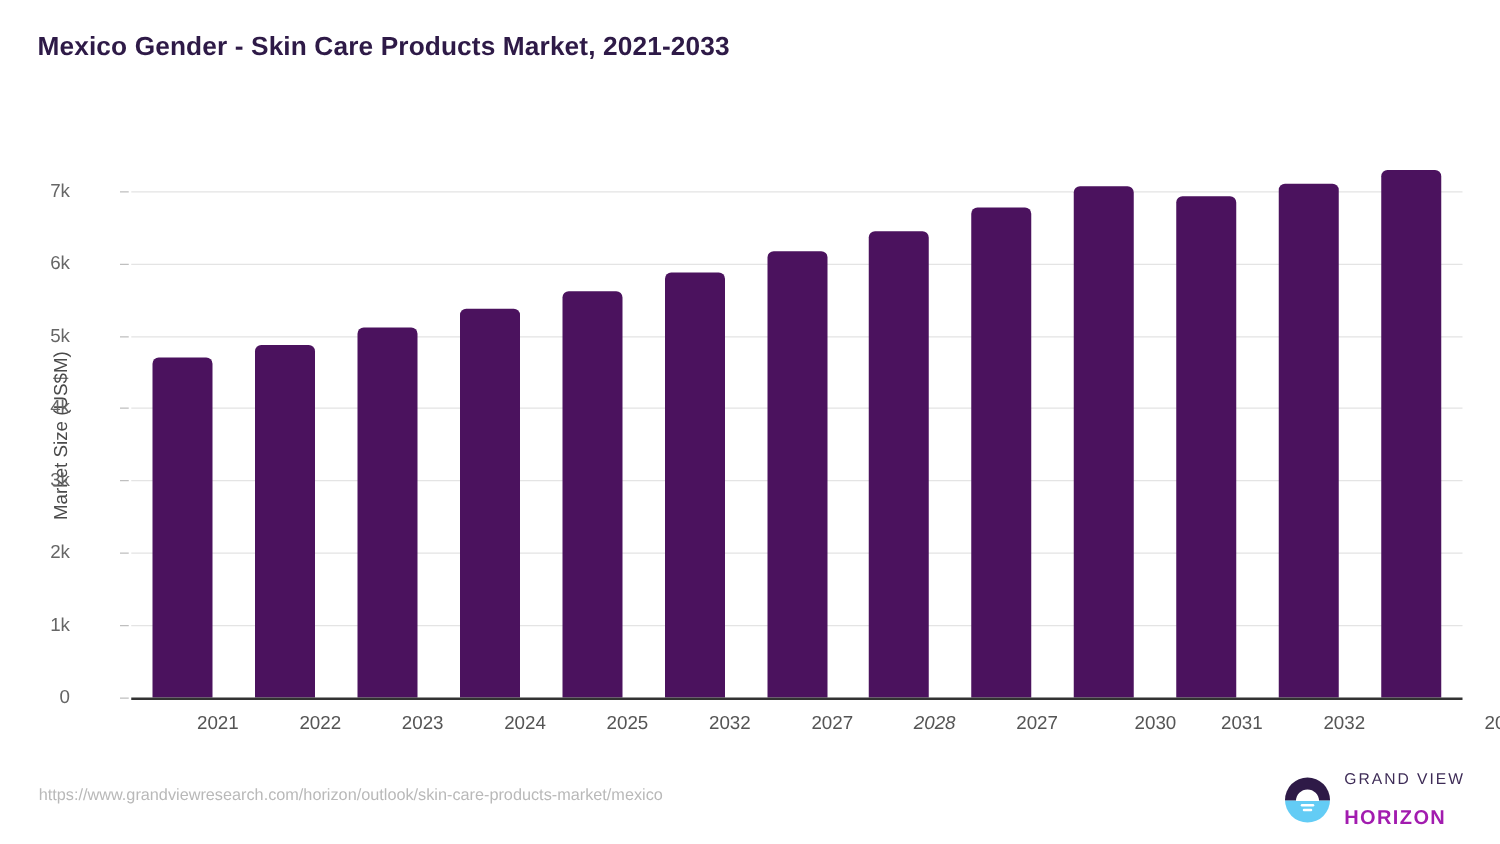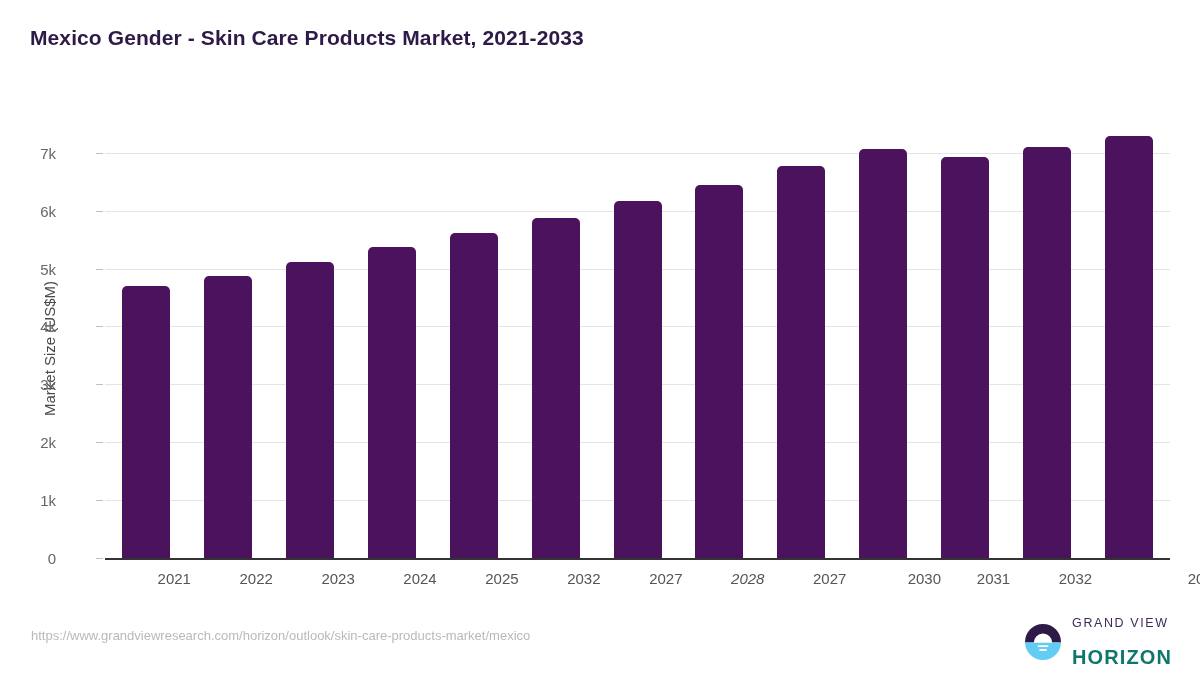--- a/index.html
+++ b/index.html
@@ -133,23 +133,23 @@
     justify-content: center;
     line-height: 1;
   }
   #logo-line1 {
     font-size: 12.5px;
     letter-spacing: 1.6px;
     color: #3D2B56;
     font-weight: normal;
   }
   #logo-line2 {
-    font-size: 20px;
+    font-size: 16px;
     letter-spacing: 1.1px;
-    color: #0f766e;
+    color: #a21caf;
     font-weight: bold;
     margin-top: 17px;
   }
 </style>
 </head>
 <body>
 
 <div id="page">
 
   <div id="chart-title">Mexico Gender - Skin Care Products Market, 2021-2033</div>

